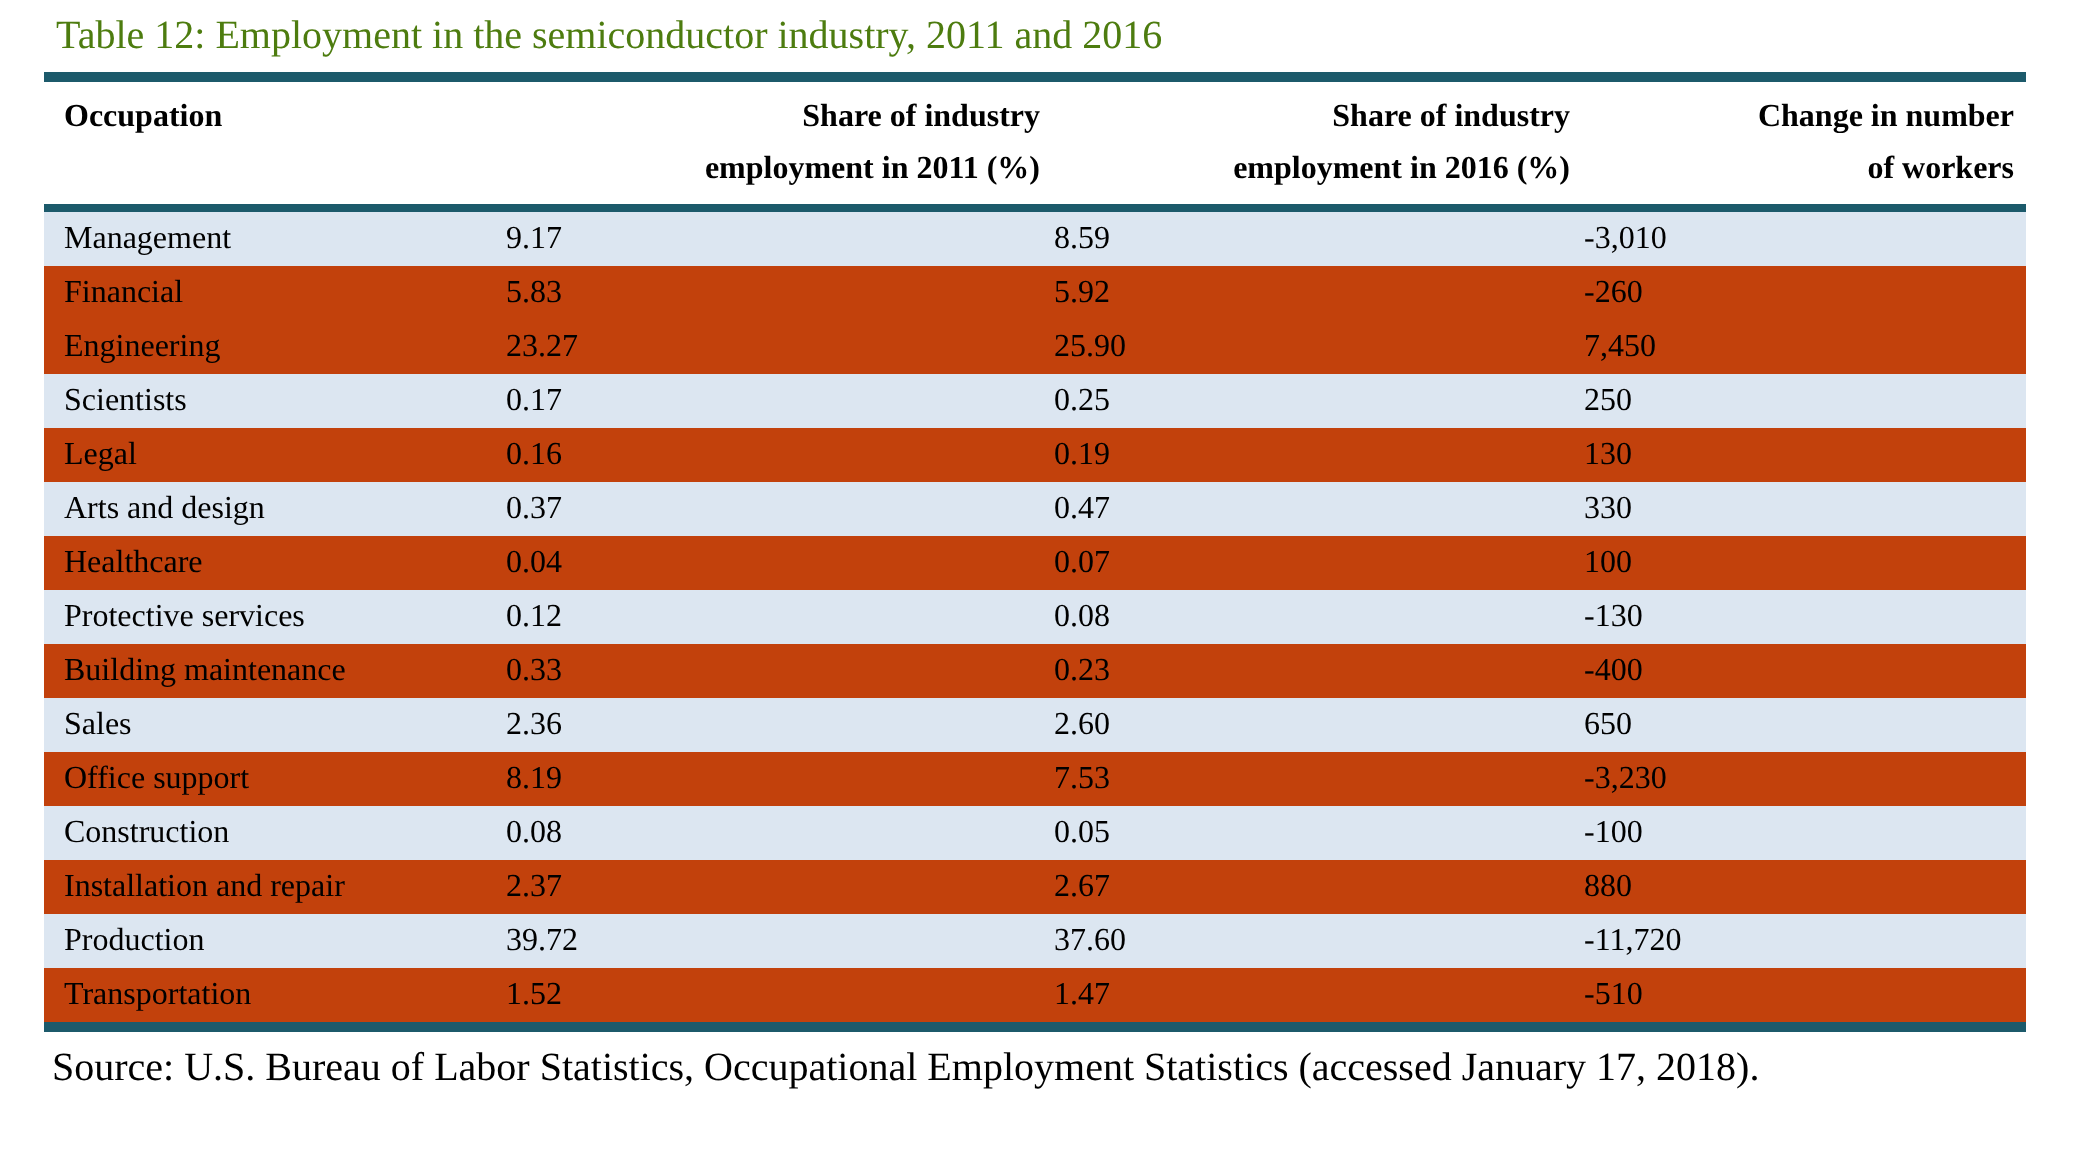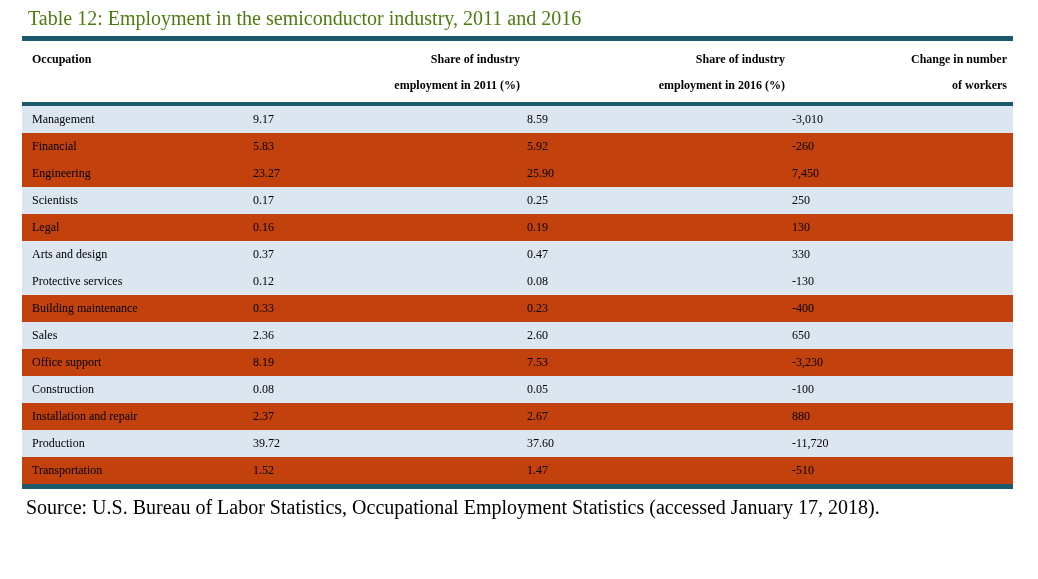--- a/index.html
+++ b/index.html
@@ -24,21 +24,21 @@
     font-weight: normal;
     color: #4d7c0f;
   }
   table.data-table {
     border-collapse: collapse;
     table-layout: fixed;
     width: 991px;
     margin-left: 22px;
     border-top: 5px solid #1c5a6b;
     border-bottom: 5px solid #1c5a6b;
-    font-size: 12px;
+    font-size: 16px;
   }
   col.c1 { width: 230px; }
   col.c2 { width: 274px; }
   col.c3 { width: 265px; }
   col.c4 { width: 222px; }
   thead th {
     font-weight: bold;
     vertical-align: top;
     padding-top: 5px;
     padding-bottom: 4px;
@@ -139,20 +139,26 @@
         <td class="num">0.16</td>
         <td class="num">0.19</td>
         <td class="num">130</td>
       </tr>
       <tr class="shaded">
         <td class="occ">Arts and design</td>
         <td class="num">0.37</td>
         <td class="num">0.47</td>
         <td class="num">330</td>
       </tr>
+      <tr class="plain">
+        <td class="occ">Healthcare</td>
+        <td class="num">0.04</td>
+        <td class="num">0.07</td>
+        <td class="num">100</td>
+      </tr>
       <tr class="shaded">
         <td class="occ">Protective services</td>
         <td class="num">0.12</td>
         <td class="num">0.08</td>
         <td class="num">-130</td>
       </tr>
       <tr class="plain">
         <td class="occ">Building maintenance</td>
         <td class="num">0.33</td>
         <td class="num">0.23</td>

